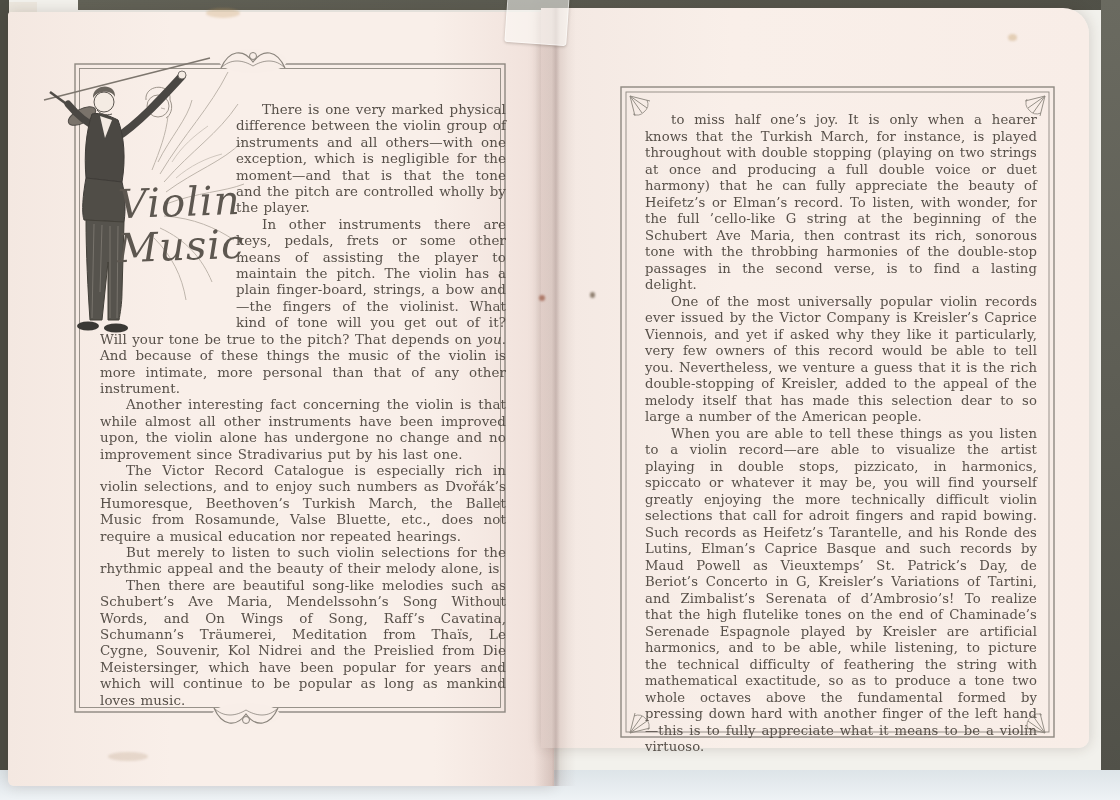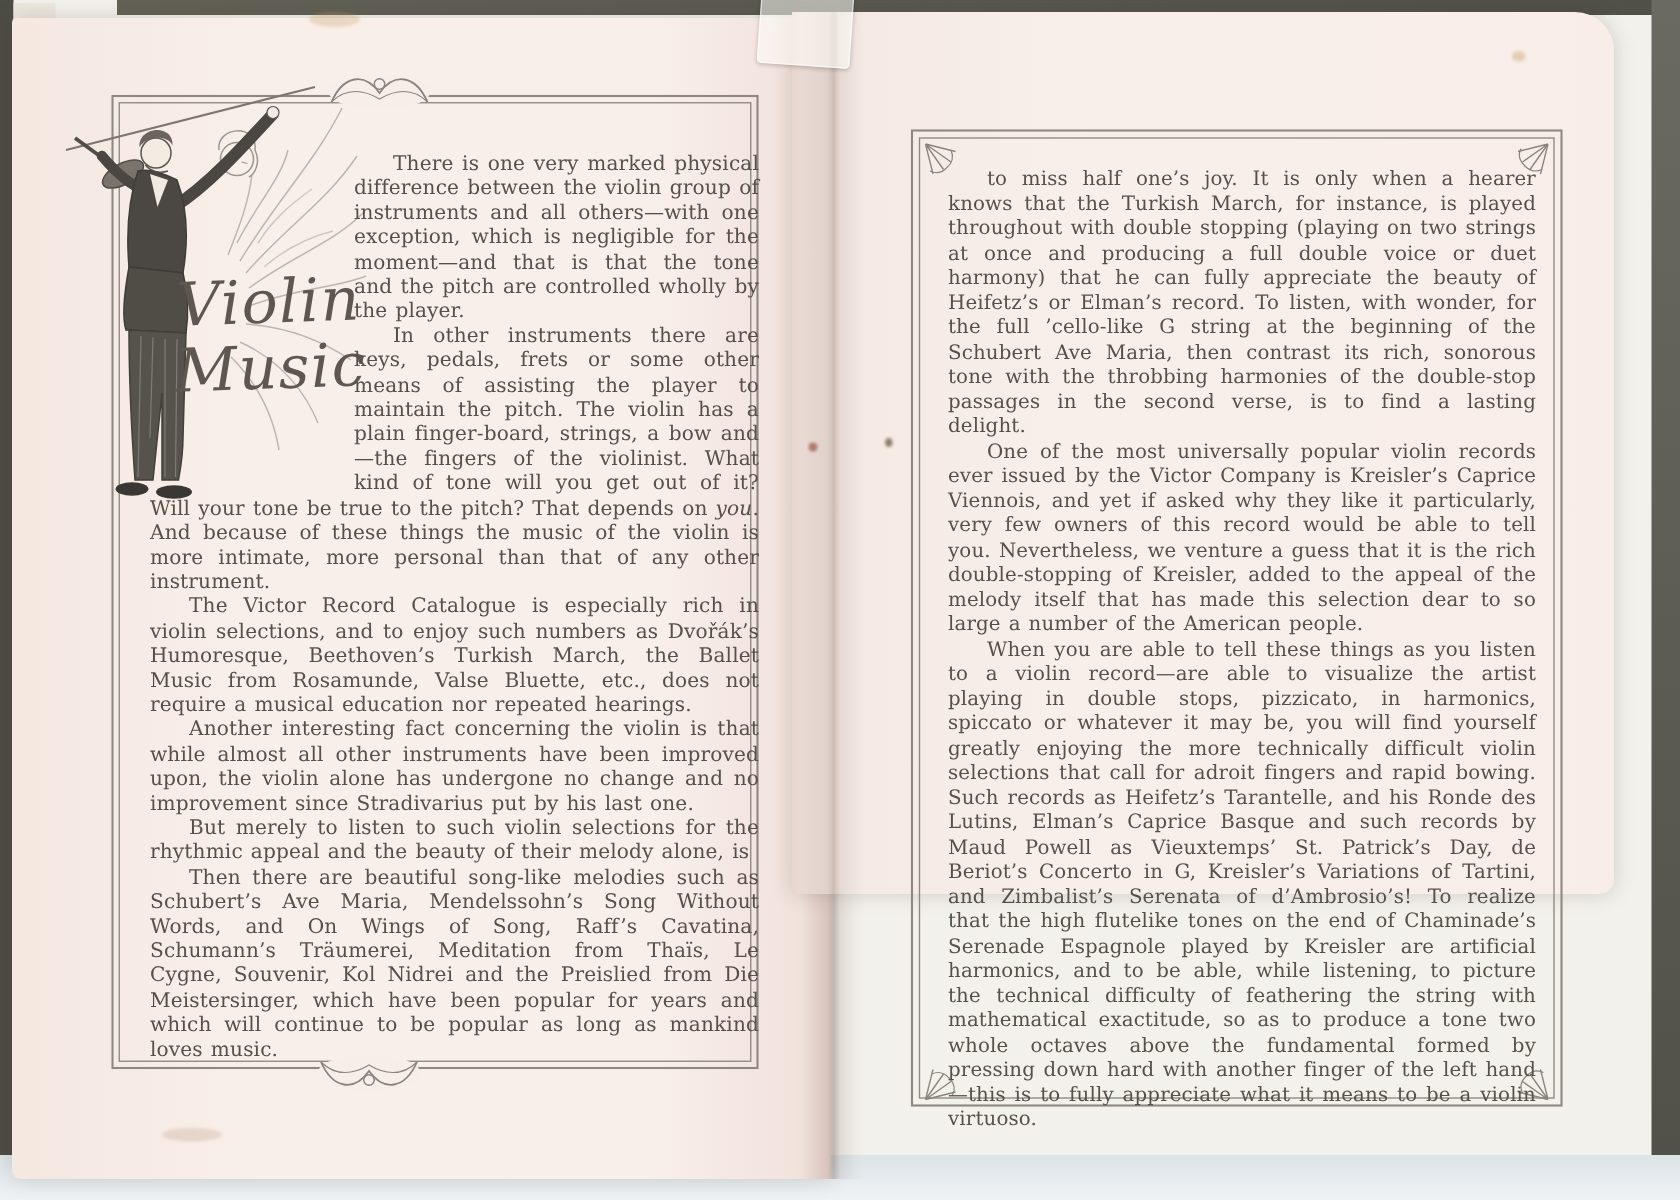--- a/index.html
+++ b/index.html
@@ -16,21 +16,21 @@
   .edge-strip{left:9px;top:2px;width:28px;height:782px;background:#ece7de;}
   .bottom-strip{left:0;top:770px;width:1120px;height:30px;background:linear-gradient(180deg,#dde4e8,#eef2f5);}
   
   .page{box-shadow:0 0 14px rgba(60,40,30,.18);}
   .page-left{
     left:8px;top:12px;width:546px;height:774px;
     background:linear-gradient(90deg,#f4e8e1 0%,#f9efe9 30%,#f9efe9 78%,#f1e2dc 96%,#e8d6d0 100%);
     border-radius:3px 0 0 6px;
   }
   .page-right{
-    left:528px;top:8px;width:548px;height:588px;
+    left:541px;top:8px;width:548px;height:740px;
     background:linear-gradient(90deg,#e7d5cf 0%,#f4e9e3 5%,#f9efe9 35%,#f8ede7 100%);
     border-radius:0 26px 10px 0;
   }
   .gutter{left:534px;top:8px;width:42px;height:778px;pointer-events:none;
     background:linear-gradient(90deg,rgba(110,80,70,0) 0%,rgba(110,80,70,.14) 42%,rgba(90,60,55,.26) 52%,rgba(110,80,70,.10) 62%,rgba(110,80,70,0) 100%);}
   .tape{left:506px;top:-6px;width:60px;height:48px;background:rgba(253,253,250,.55);
     transform:rotate(4deg);border-radius:3px;box-shadow:0 1px 3px rgba(40,30,20,.25);border:1px solid rgba(255,255,255,.5);}
   
   .stain{border-radius:50%;pointer-events:none;filter:blur(1px);}
   .stain1{left:206px;top:8px;width:34px;height:10px;background:rgba(196,156,92,.28);}
@@ -136,22 +136,22 @@
 
     <div class="abs title">
       <div>Violin</div>
       <div>Music</div>
     </div>
 
     <div class="abs text text-l">
       <div class="illu-float"></div>
       <p>There is one very marked physical difference between the violin group of instruments and all others—with one exception, which is negligible for the moment—and that is that the tone and the pitch are controlled wholly by the player.</p>
       <p><span>In other instruments there are keys, pedals, frets or some other means of assisting the player to maintain the pitch. The violin has a plain finger-board, strings, a bow and—the fingers of the violinist. What kind of tone will you get out of it? Will your tone be true to the pitch? That depends on </span><i>you</i><span>. And because of these things the music of the violin is more intimate, more personal than that of any other instrument.</span></p>
+      <p>Another interesting fact concerning the violin is that while almost all other instruments have been improved upon, the violin alone has undergone no change and no improvement since Stradivarius put by his last one.</p>
       <p>The Victor Record Catalogue is especially rich in violin selections, and to enjoy such numbers as Dvořák’s Humoresque, Beethoven’s Turkish March, the Ballet Music from Rosamunde, Valse Bluette, etc., does not require a musical education nor repeated hearings.</p>
-      <p>Another interesting fact concerning the violin is that while almost all other instruments have been improved upon, the violin alone has undergone no change and no improvement since Stradivarius put by his last one.</p>
       <p>But merely to listen to such violin selections for the rhythmic appeal and the beauty of their melody alone, is</p>
       <p>Then there are beautiful song-like melodies such as Schubert’s Ave Maria, Mendelssohn’s Song Without Words, and On Wings of Song, Raff’s Cavatina, Schumann’s Träumerei, Meditation from Thaïs, Le Cygne, Souvenir, Kol Nidrei and the Preislied from Die Meistersinger, which have been popular for years and which will continue to be popular as long as mankind loves music.</p>
     </div>
   </div>
 
   <div class="abs page page-right">
 
     <svg class="frame-svg" width="548" height="764" viewBox="0 0 548 764">
       <defs>
         <g id="fan" stroke="#8a847c" fill="none">

